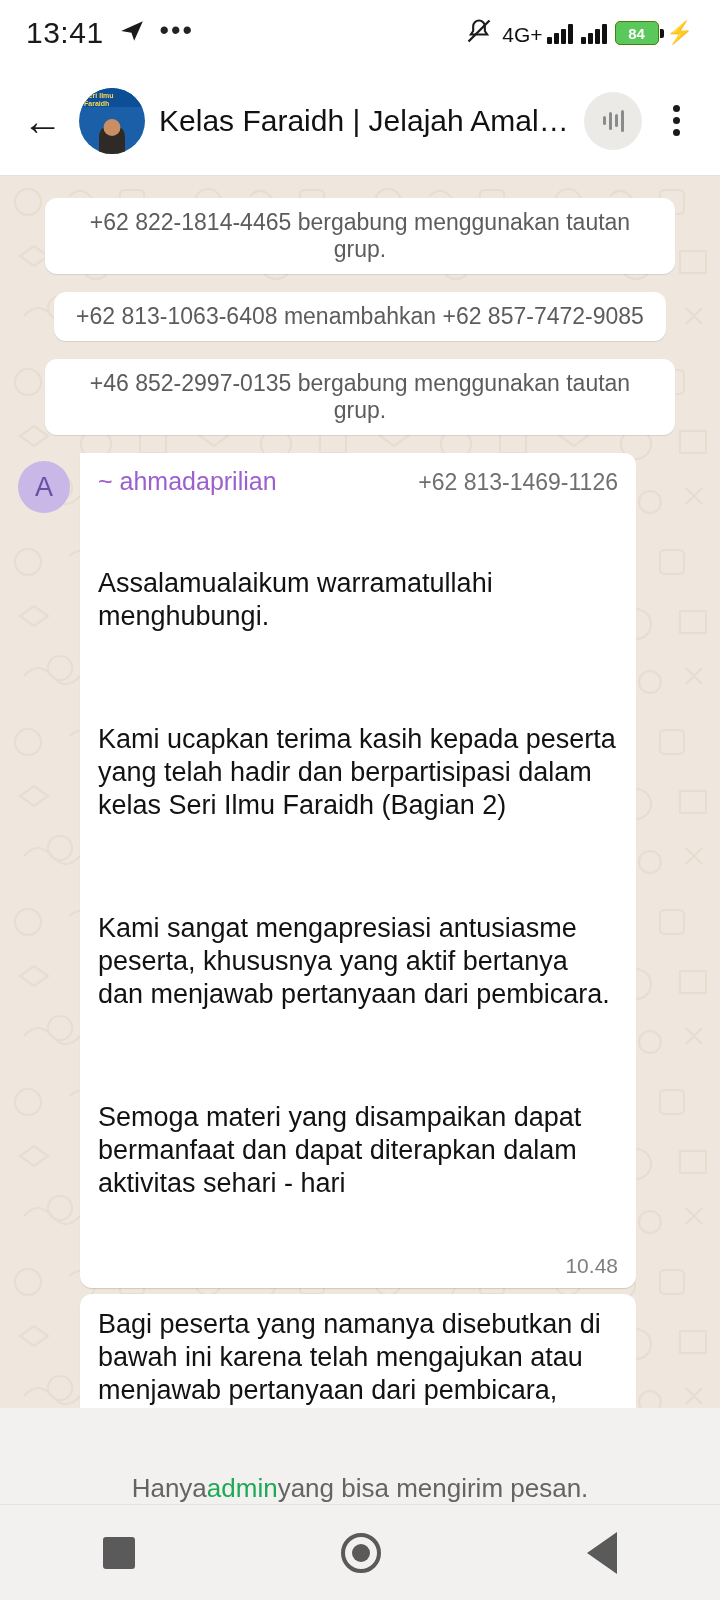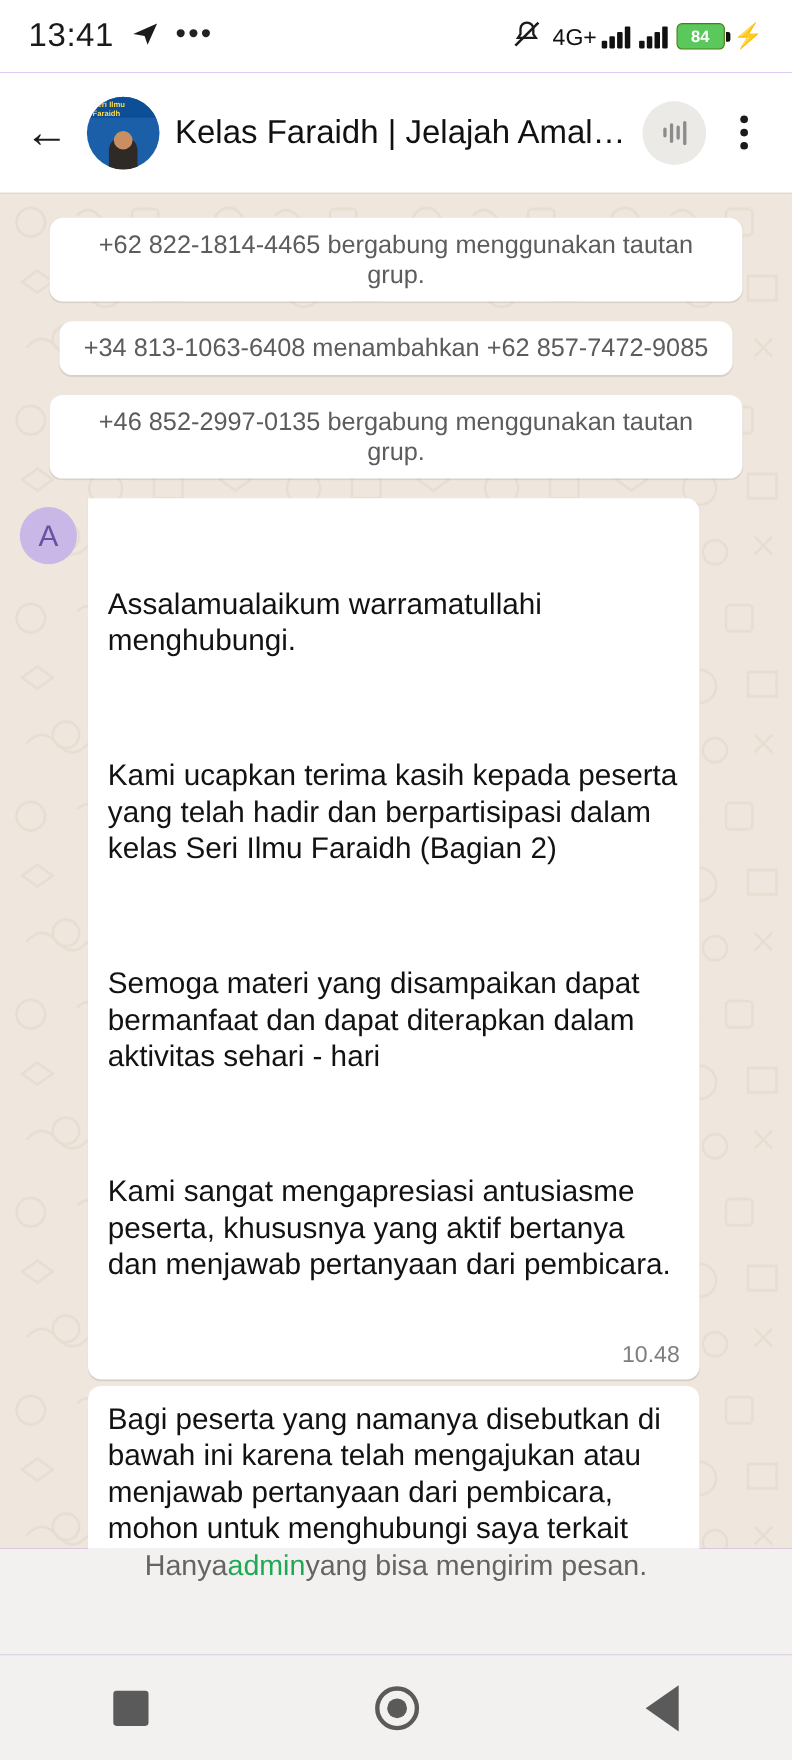--- a/index.html
+++ b/index.html
@@ -9,21 +9,21 @@
     font-family: "Liberation Sans", sans-serif;
     background: #ece5dd;
     overflow: hidden;
   }
   #app {
     width: 720px;
     height: 1600px;
     position: relative;
     display: flex;
     flex-direction: column;
-    background: #6d28d9;
+    background: #ef4444;
   }
 
   
   .status-bar {
     height: 66px;
     background: #ffffff;
     display: flex;
     align-items: center;
     justify-content: space-between;
     padding: 0 26px;
@@ -330,21 +330,21 @@
     margin-left: 62px;
     margin-top: 6px;
   }
 
   
   .chat-footer {
     flex: 0 0 auto;
     height: 96px;
     background: #f2f1ef;
     display: flex;
-    align-items: flex-start;
+    align-items: flex-end;
     justify-content: center;
     font-size: 26px;
     color: #646464;
   }
   .chat-footer .admin { color: #1fa855; }
 
   
   .nav-bar {
     flex: 0 0 auto;
     height: 96px;
@@ -465,31 +465,35 @@
             </g>
           </pattern>
         </defs>
         <rect width="100%" height="100%" fill="url(#wa)"></rect>
       </svg>
     </div>
 
     <div class="chat-scroll">
 
       <div class="sys-msg">+62 822-1814-4465 bergabung menggunakan tautan grup.</div>
-      <div class="sys-msg">+34 813-1063-6408 menambahkan +62 857-7472-9085</div>
+      <div class="sys-msg">+62 813-1063-6408 menambahkan +62 857-7472-9085</div>
       <div class="sys-msg">+46 852-2997-0135 bergabung menggunakan tautan grup.</div>
 
       <div class="msg-row">
         <div class="msg-avatar">A</div>
         <div class="bubble first">
+          <div class="bubble-head">
+            <span class="sender-name">~ ahmadaprilian</span>
+            <span class="sender-phone">+62 813-1469-1126</span>
+          </div>
           <div class="msg-text">
             <div class="msg-para">Assalamualaikum warramatullahi menghubungi.</div>
             <div class="msg-para">Kami ucapkan terima kasih kepada peserta yang telah hadir dan berpartisipasi dalam kelas Seri Ilmu Faraidh (Bagian 2)</div>
+            <div class="msg-para">Kami sangat mengapresiasi antusiasme peserta, khususnya yang aktif bertanya dan menjawab pertanyaan dari pembicara.</div>
             <div class="msg-para">Semoga materi yang disampaikan dapat bermanfaat dan dapat diterapkan dalam aktivitas sehari - hari</div>
-            <div class="msg-para">Kami sangat mengapresiasi antusiasme peserta, khususnya yang aktif bertanya dan menjawab pertanyaan dari pembicara.</div>
           </div>
           <div class="msg-time">10.48</div>
         </div>
       </div>
 
       <div class="bubble bubble2">
         <div class="msg-text">Bagi peserta yang namanya disebutkan di bawah ini karena telah mengajukan atau menjawab pertanyaan dari pembicara, mohon untuk menghubungi saya terkait pendataan dan pemberian hadiah.</div>
 
       </div>
 

